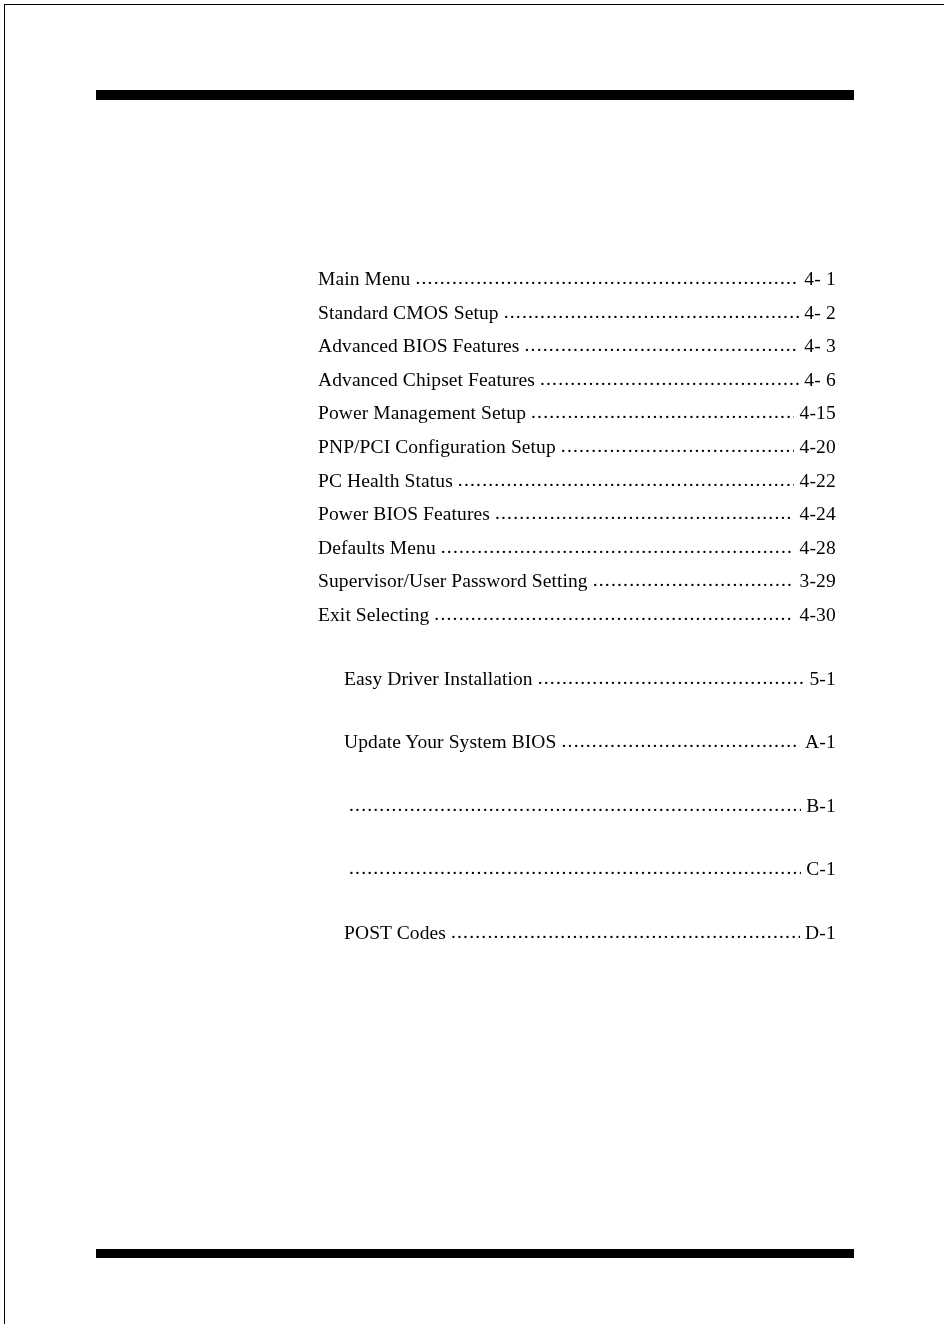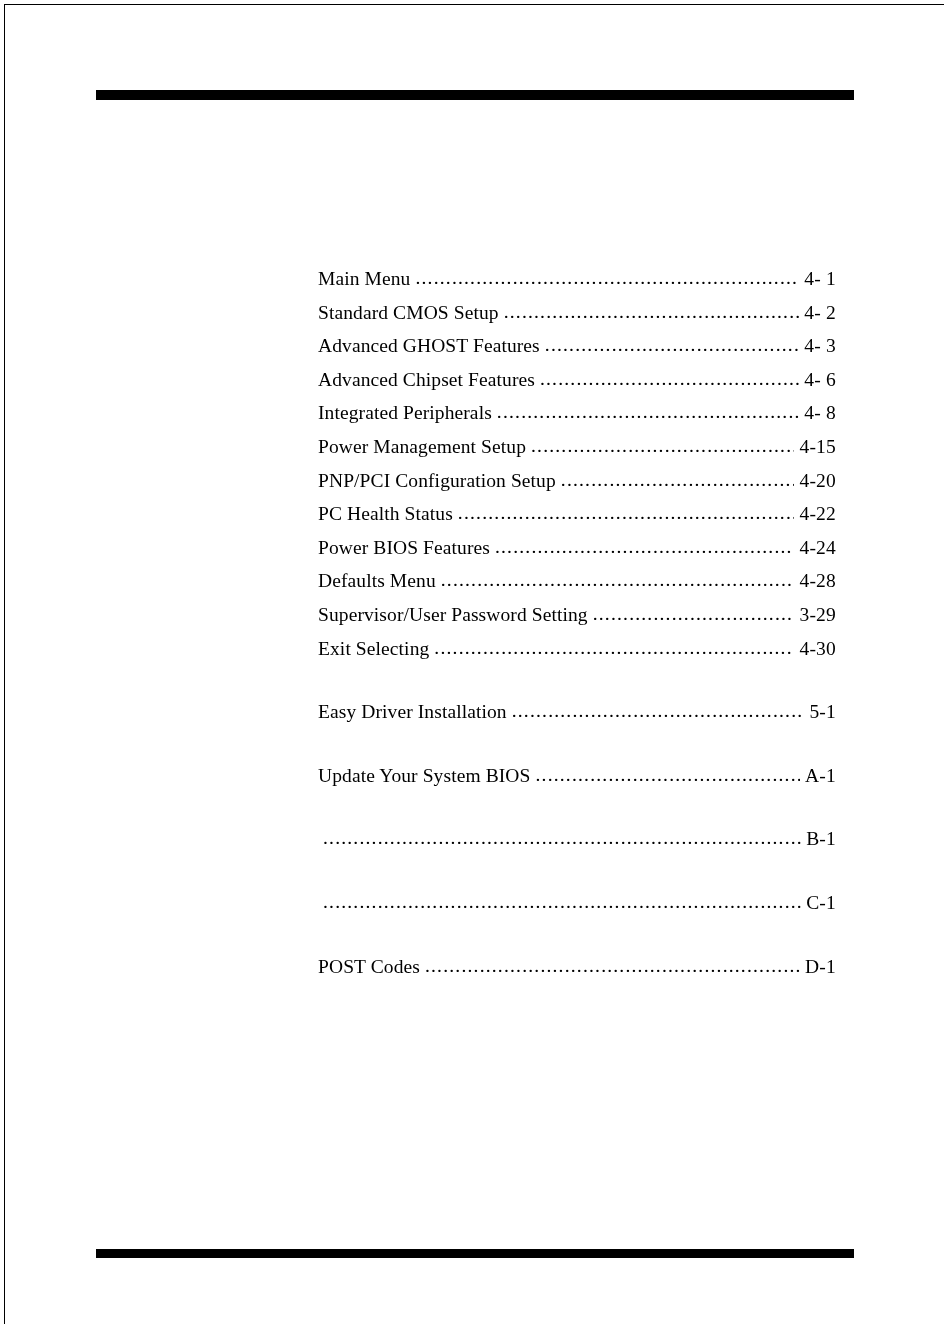--- a/index.html
+++ b/index.html
@@ -57,20 +57,21 @@
     left: 318px;
     top: 262px;
     width: 518px;
   }
 
   .group {
     margin: 0;
   }
   .group + .group {
     margin-top: 30px;
+    margin-left: 26px;
   }
 
   .entry {
     display: flex;
     align-items: baseline;
     font-size: 19.5px;
     line-height: 33.6px;
     white-space: nowrap;
   }
   .entry .title {
@@ -112,35 +113,30 @@
         <span class="title">Main Menu</span>
         <span class="dots"></span>
         <span class="page-num">4- 1</span>
       </div>
       <div class="entry">
         <span class="title">Standard CMOS Setup</span>
         <span class="dots"></span>
         <span class="page-num">4- 2</span>
       </div>
       <div class="entry">
-        <span class="title">Advanced GHOST Features</span>
+        <span class="title">Advanced BIOS Features</span>
         <span class="dots"></span>
         <span class="page-num">4- 3</span>
       </div>
       <div class="entry">
         <span class="title">Advanced Chipset Features</span>
         <span class="dots"></span>
         <span class="page-num">4- 6</span>
       </div>
       <div class="entry">
-        <span class="title">Integrated Peripherals</span>
-        <span class="dots"></span>
-        <span class="page-num">4- 8</span>
-      </div>
-      <div class="entry">
         <span class="title">Power Management Setup</span>
         <span class="dots"></span>
         <span class="page-num">4-15</span>
       </div>
       <div class="entry">
         <span class="title">PNP/PCI Configuration Setup</span>
         <span class="dots"></span>
         <span class="page-num">4-20</span>
       </div>
       <div class="entry">

